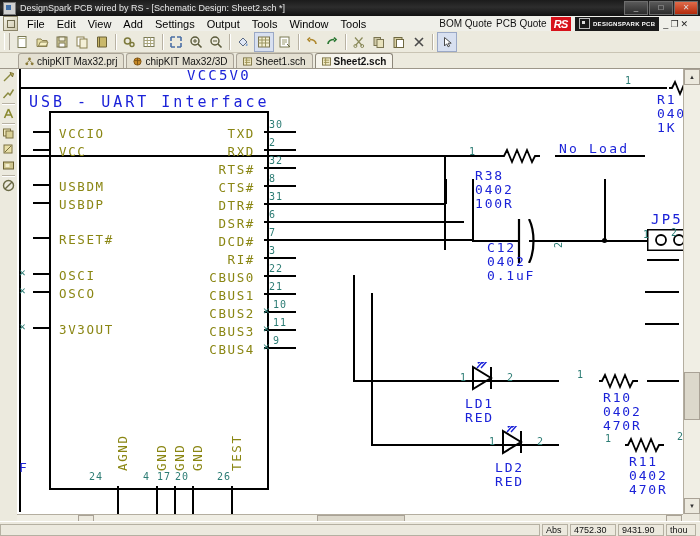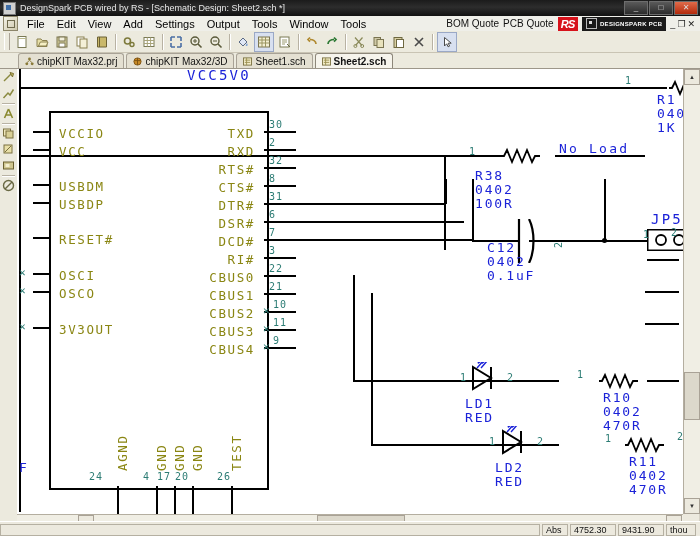--- a/index.html
+++ b/index.html
@@ -46,21 +46,21 @@
     background:linear-gradient(135deg,#f3f1e6,#cfc9ae);
     border:1px solid #8d866a;position:relative;flex:0 0 auto;
   }
   .menubar .appico:after{
     content:"";position:absolute;left:3px;top:3px;width:6px;height:6px;
     border:1px solid #6f6a4e;
   }
   .menuitem{
     padding:1px 6px;font-size:11px;color:#000;white-space:nowrap;cursor:default;
   }
-  .menuright{margin-left:auto;display:flex;align-items:center;gap:4px;padding-right:2px;}
+  .menuright{margin-left:auto;display:flex;align-items:center;gap:4px;padding-right:9px;}
   .quote{font-size:10px;color:#111;white-space:nowrap;}
   .rslogo{
     background:#d7121b;color:#fff;font-weight:bold;font-size:11px;
     padding:0 3px;line-height:14px;height:14px;font-style:italic;
     letter-spacing:-0.5px;
   }
   .dsbrand{
     background:#1a1a1a;color:#fff;height:14px;display:flex;align-items:center;
     padding:0 4px;gap:3px;
   }
@@ -436,20 +436,21 @@
       </div>
   </div>
 
   <div class="canvaswrap">
     <div class="dots"></div>
     <div class="sheetborder"></div>
 
     <div class="nettxt" style="left:170px;top:-2px;">VCC5V0</div>
     <div class="wire wh" style="left:2px;top:18px;width:648px;"></div>
 
+    <div class="titletxt" style="left:12px;top:24px;">USB - UART Interface</div>
 
     <div class="pinnum" style="left:608px;top:6px;">1</div>
     <svg style="position:absolute;left:652px;top:10px;" width="48" height="18">
       <path d="M0 9h3l3-6 5 12 5-12 5 12 5-12 5 12 3-6h4" stroke="#000" stroke-width="1.8" fill="none"></path>
     </svg>
     <div class="reftxt" style="left:640px;top:24px;">
       <div>R1</div>
       <div>0402</div>
       <div>1K</div>
     </div>

